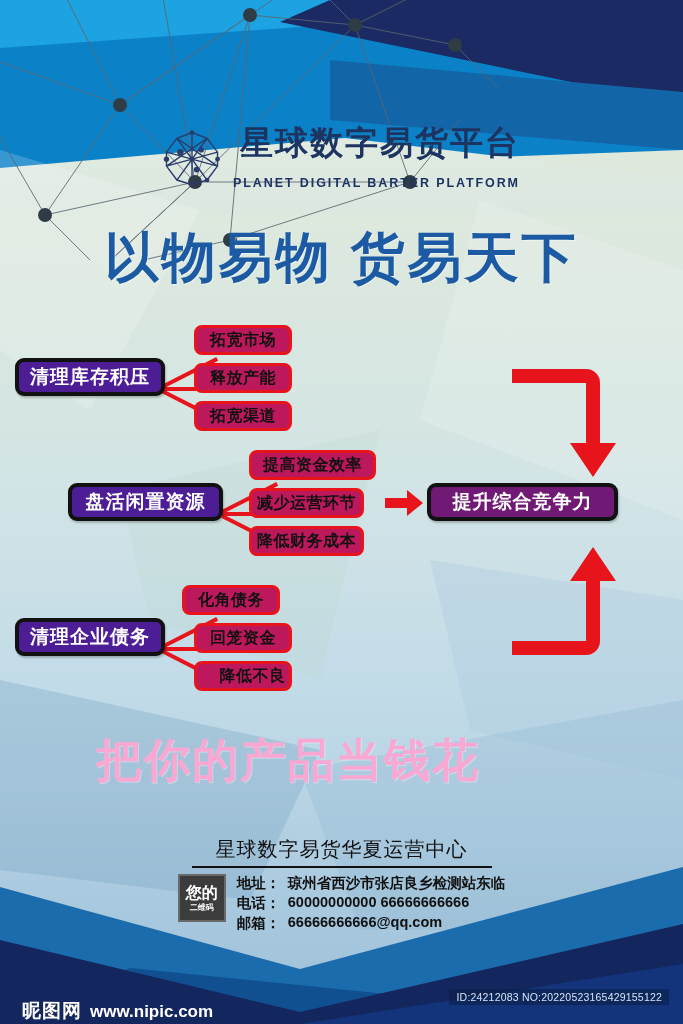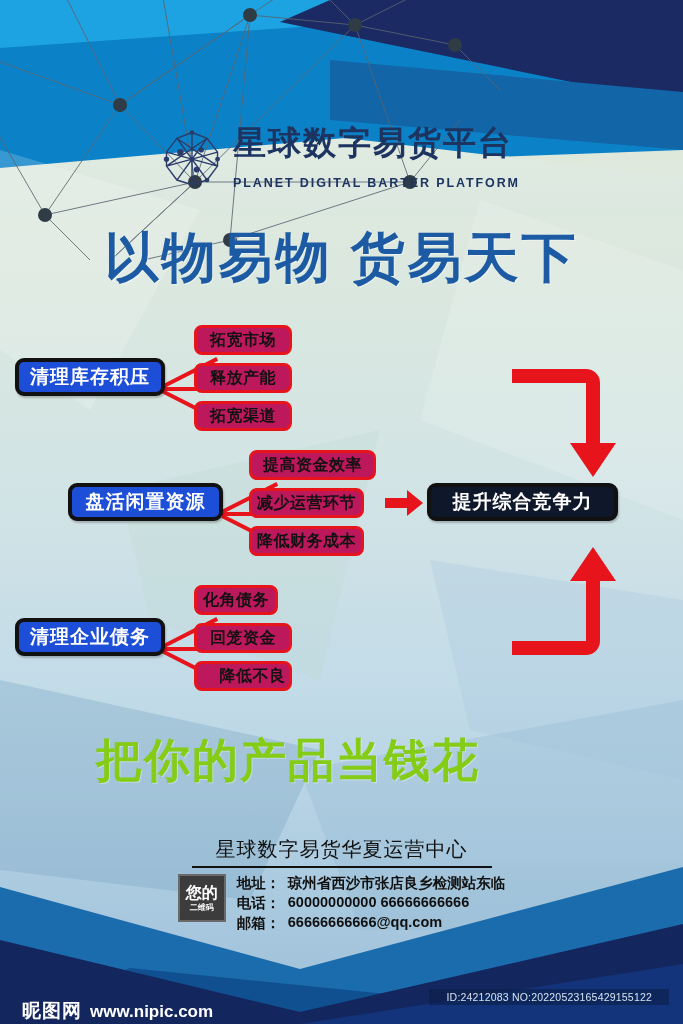--- a/index.html
+++ b/index.html
@@ -54,50 +54,50 @@
   .btm-4 { bottom:0; left:300px; width:383px; height:60px; background:#123a86;
     clip-path:polygon(0 60px,383px 0,383px 60px); opacity:.7; }
 
   
   .net { position:absolute; top:0; left:0; width:500px; height:260px; }
 
   
   .logo-wrap { position:absolute; top:126px; left:0; width:683px;
     display:flex; justify-content:center; align-items:center; gap:12px; }
   .logo-mark { width:58px; height:58px; }
-  .logo-text { display:flex; flex-direction:column; align-items:flex-start;gap:12px; }
+  .logo-text { display:flex; flex-direction:column; align-items:flex-end;gap:12px; }
   .logo-cn { font-size:33px; font-weight:bold; color:#1d3461; letter-spacing:2px;
     line-height:1.05; white-space:nowrap; }
   .logo-en { font-size:12.5px; font-weight:bold; color:#1d3461;
     letter-spacing:1.9px; white-space:nowrap; margin-top:3px; }
 
   
   .headline { position:absolute; top:222px; left:0; width:683px; text-align:center;
     font-size:54px; font-weight:bold; color:#1c5ba4; letter-spacing:3px;
     white-space:nowrap; text-shadow:1px 1px 0 rgba(255,255,255,.45); }
 
   
   .diagram { position:absolute; top:325px; left:0; width:683px; height:380px; }
-  .main-box { position:absolute; background:#1d4ed8; border:4px solid #111;
+  .main-box { position:absolute; background:#4c1d95; border:4px solid #111;
     border-radius:9px; color:#fff; font-weight:bold; font-size:19px;
     display:flex; align-items:center; justify-content:center; letter-spacing:1px;
     box-shadow:1px 2px 2px rgba(0,0,0,.22); }
   .sub-box { position:absolute; background:#be185d; border:3px solid #e8141c;
     border-radius:8px; color:#111; font-weight:bold; font-size:16px;
     display:flex; align-items:center; justify-content:center; letter-spacing:.5px; }
-  .result-box { position:absolute; background:#0f172a; border:4px solid #111;
+  .result-box { position:absolute; background:#701a75; border:4px solid #111;
     border-radius:9px; color:#fff; font-weight:bold; font-size:19px;
     display:flex; align-items:center; justify-content:center; letter-spacing:1px;
     box-shadow:1px 2px 2px rgba(0,0,0,.22); }
   .conn { position:absolute; background:#e8141c; transform-origin:0 50%; height:4px; }
   .arrow-svg { position:absolute; }
 
   
   .slogan { position:absolute; top:730px; left:0; width:576px; text-align:center;
-    font-size:46px; font-weight:bold; color:#84cc16; letter-spacing:2px;
+    font-size:46px; font-weight:bold; color:#f9a8d4; letter-spacing:2px;
     white-space:nowrap; text-shadow:1px 1px 0 rgba(255,255,255,.35); }
 
   
   .contact { position:absolute; top:836px; left:0; width:683px;
     display:flex; flex-direction:column; align-items:center; }
   .contact-title { font-size:20px; font-weight:normal; color:#111;
     letter-spacing:1px; white-space:nowrap; }
   .rule { width:300px; height:2px; background:#111; margin:3px 0 6px; }
   .contact-body { display:flex; align-items:flex-start; gap:11px; }
   .qr { width:48px; height:48px; background:#3c3c3c; border:2px solid #6a6a6a;
@@ -109,21 +109,21 @@
   .line { font-size:14.5px; font-weight:bold; color:#111; white-space:nowrap;
     display:flex; gap:5px; }
   .lbl { min-width:46px; }
 
   
   .wm-left { position:absolute; left:22px; bottom:0; display:flex;
     align-items:baseline; gap:8px; }
   .wm-cn { font-size:19px; font-weight:bold; color:#fff; letter-spacing:1px; }
   .wm-url { font-size:17px; font-weight:bold; color:#fff; }
   .wm-id { position:absolute; right:14px; bottom:19px; font-size:10.5px;
-    color:#d7e3f0; background:rgba(10,30,70,.55); padding:2px 17px;
+    color:#d7e3f0; background:rgba(10,30,70,.55); padding:2px 7px;
     letter-spacing:.2px; white-space:nowrap; }
 </style>
 </head>
 <body>
 
 <div id="poster">
 
   <div class="bg-base"></div>
   <div class="poly sky-1"></div>
   <div class="poly sky-2"></div>
@@ -222,21 +222,21 @@
       <span>降低财务成本</span>
     </div>
 
     <div class="conn" style="left:162px; top:320px; width:62px; transform:rotate(-27deg);"></div>
     <div class="conn" style="left:162px; top:322px; width:48px;"></div>
     <div class="conn" style="left:162px; top:324px; width:62px; transform:rotate(27deg);"></div>
 
     <div class="main-box" style="left:15px; top:293px; width:150px; height:38px;">
       <span>清理企业债务</span>
     </div>
-    <div class="sub-box" style="left:194px; top:260px; width:84px; height:30px;">
+    <div class="sub-box" style="left:182px; top:260px; width:98px; height:30px;">
       <span>化角债务</span>
     </div>
     <div class="sub-box" style="left:194px; top:298px; width:98px; height:30px;">
       <span>回笼资金</span>
     </div>
     <div class="sub-box" style="left:194px; top:336px; width:98px; height:30px;padding-left:19px;">
       <span>降低不良</span>
     </div>
 
     <div class="result-box" style="left:427px; top:158px; width:191px; height:38px;">

